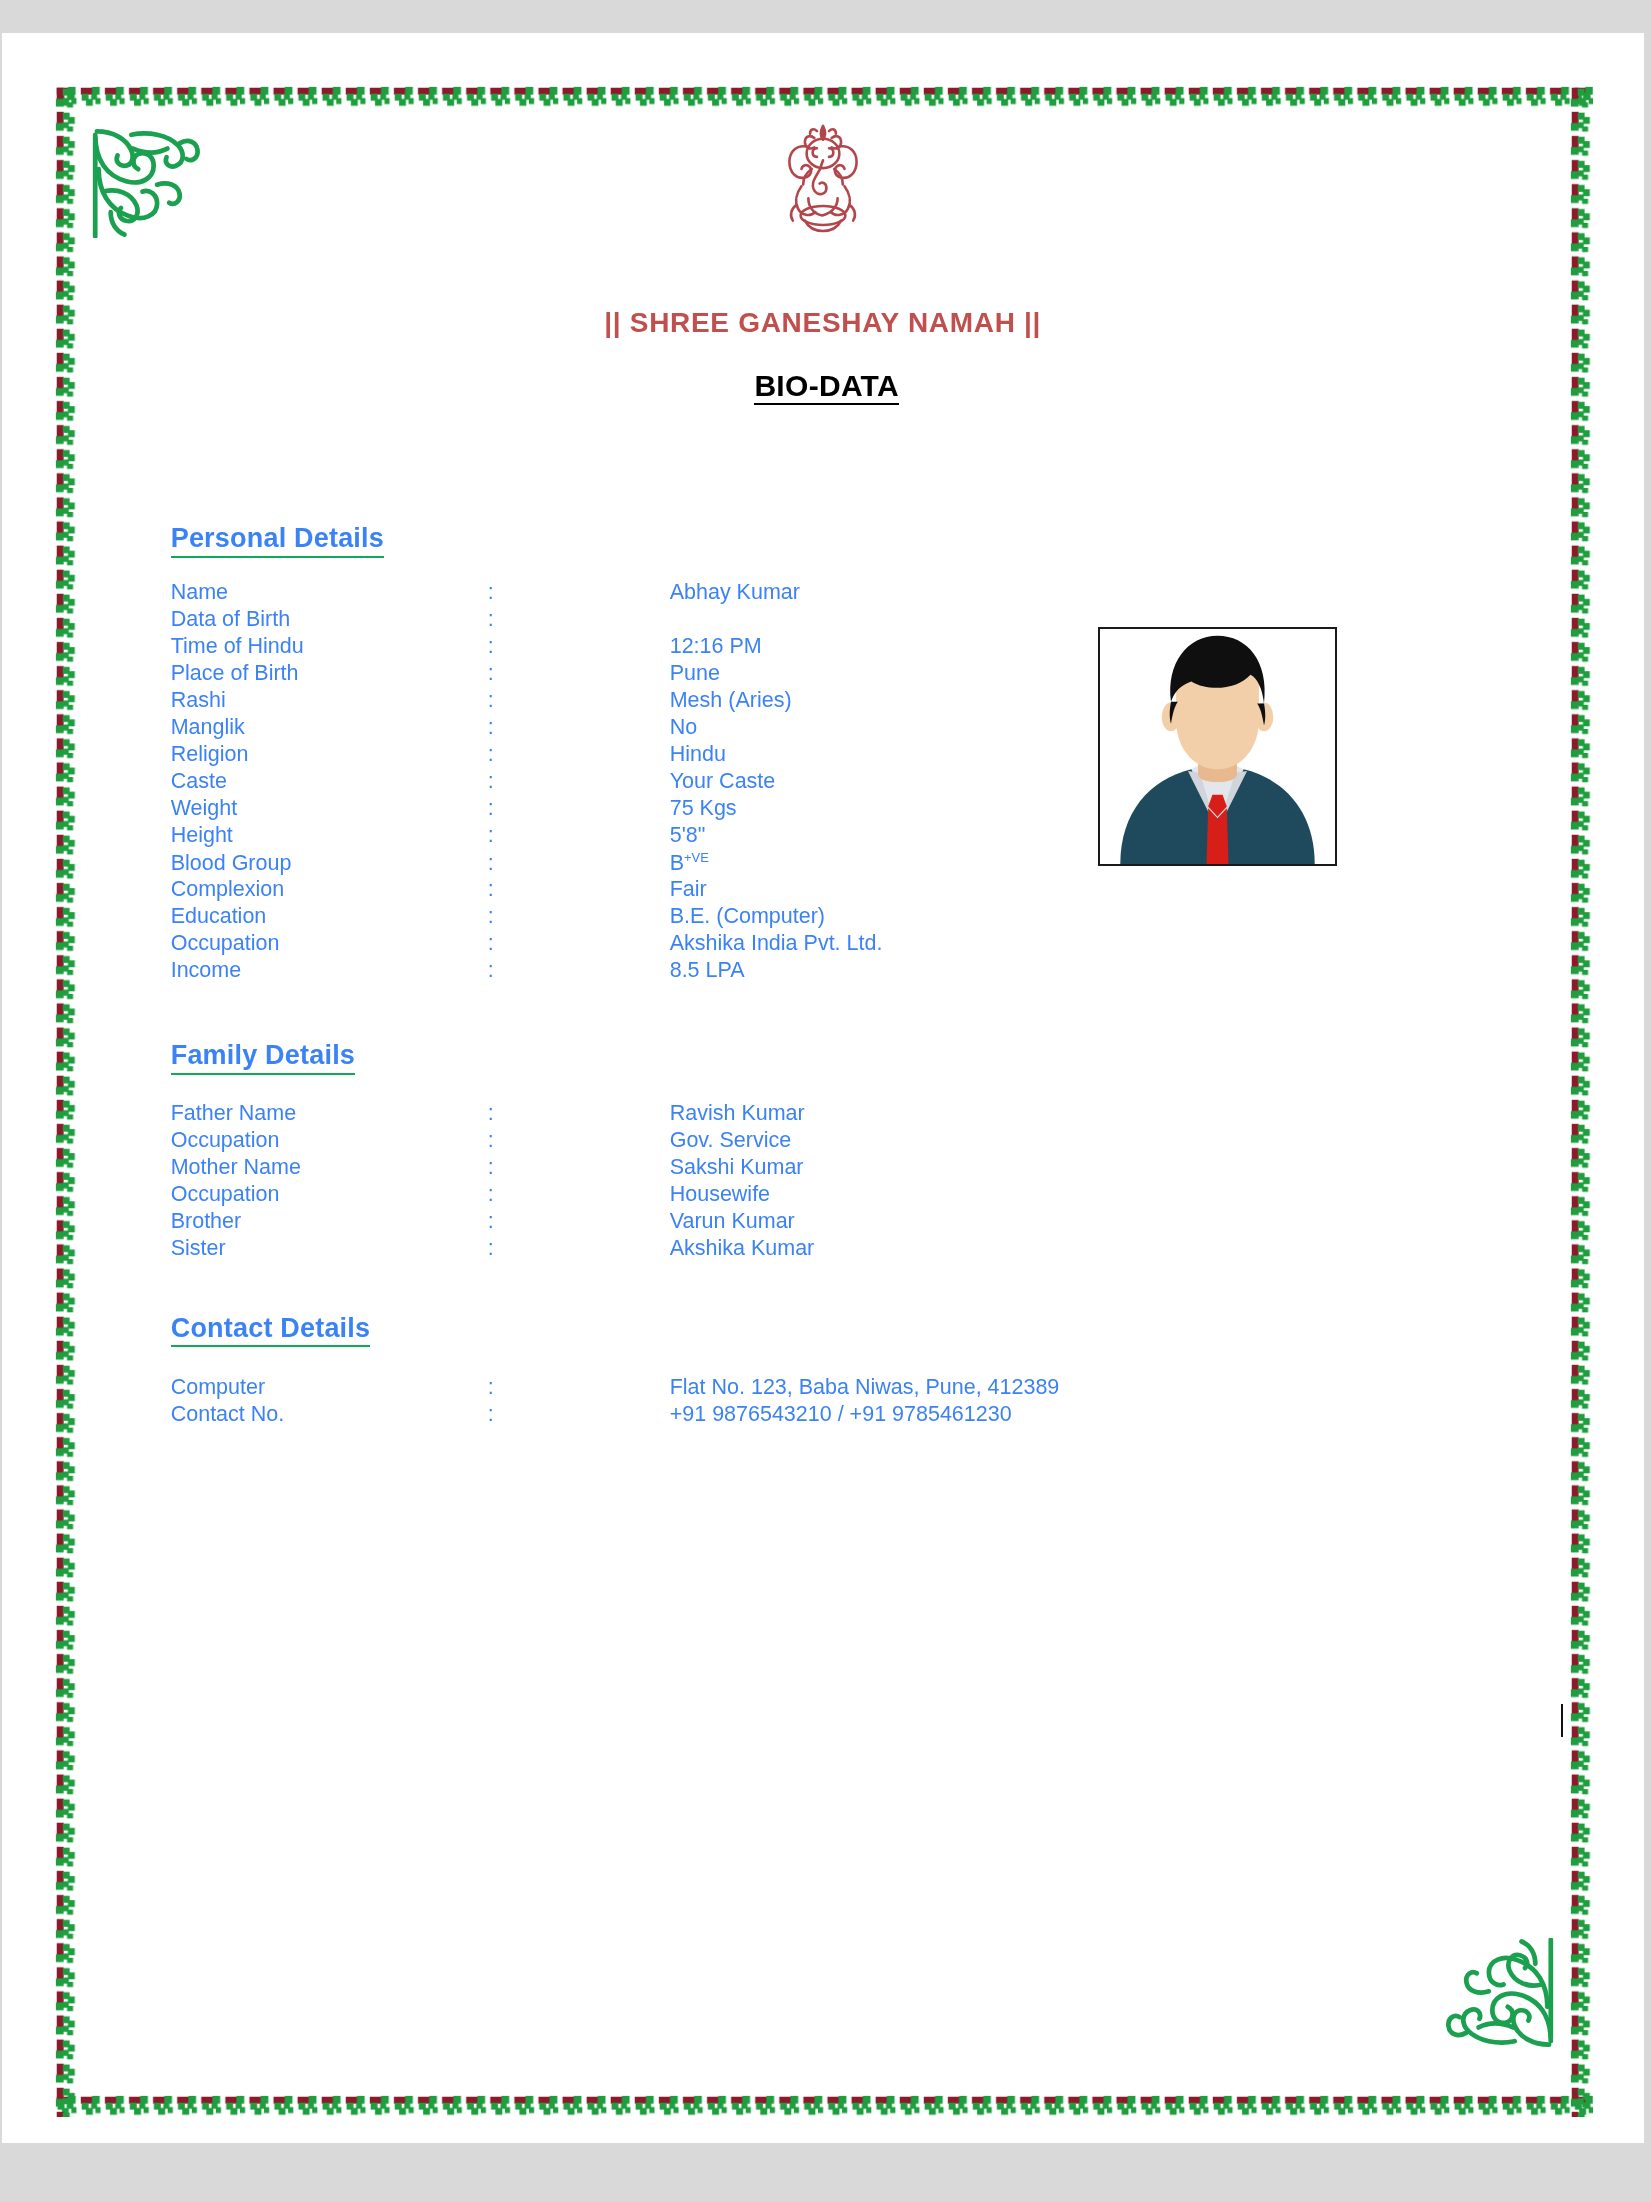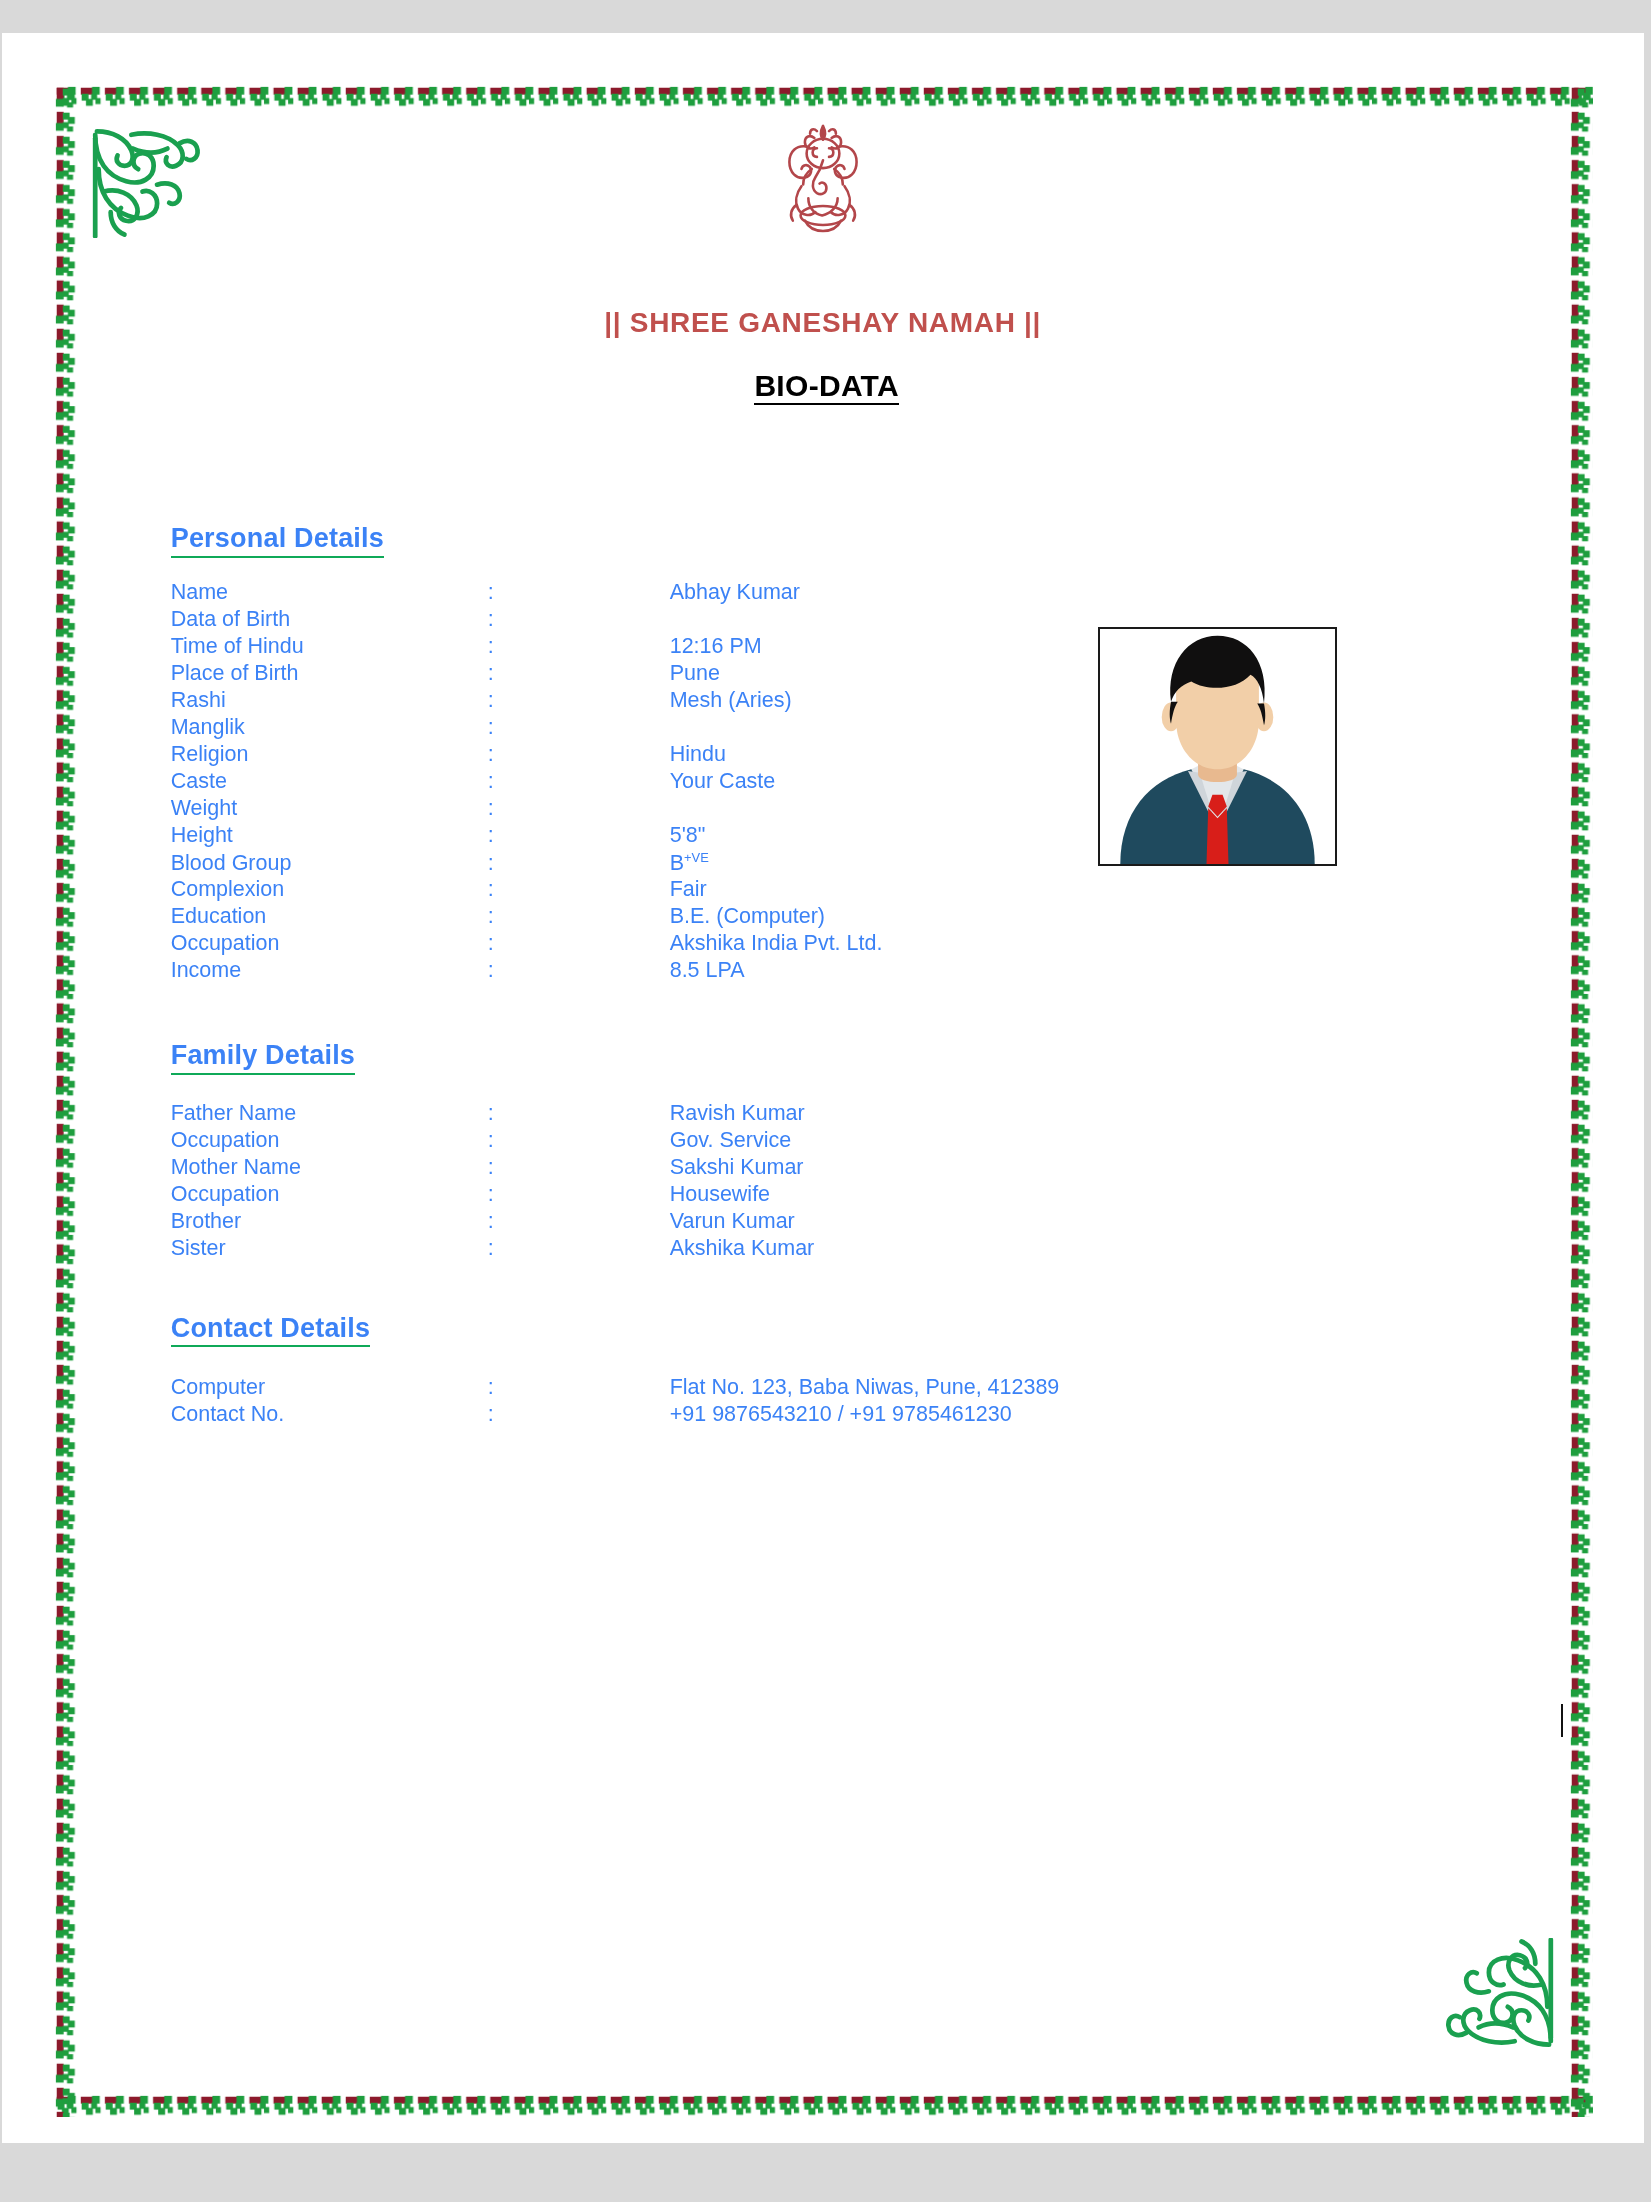--- a/index.html
+++ b/index.html
@@ -301,34 +301,36 @@
           <div class="value">Pune</div>
         </div>
         <div class="row">
           <div class="label">Rashi</div>
           <div class="colon">:</div>
           <div class="value">Mesh (Aries)</div>
         </div>
         <div class="row">
           <div class="label">Manglik</div>
           <div class="colon">:</div>
+          <div class="value">No</div>
         </div>
         <div class="row">
           <div class="label">Religion</div>
           <div class="colon">:</div>
           <div class="value">Hindu</div>
         </div>
         <div class="row">
           <div class="label">Caste</div>
           <div class="colon">:</div>
           <div class="value">Your Caste</div>
         </div>
         <div class="row">
           <div class="label">Weight</div>
           <div class="colon">:</div>
+          <div class="value">75 Kgs</div>
         </div>
         <div class="row">
           <div class="label">Height</div>
           <div class="colon">:</div>
           <div class="value">5'8"</div>
         </div>
         <div class="row">
           <div class="label">Blood Group</div>
           <div class="colon">:</div>
           <div class="value"><span>B</span><sup>+VE</sup></div>

